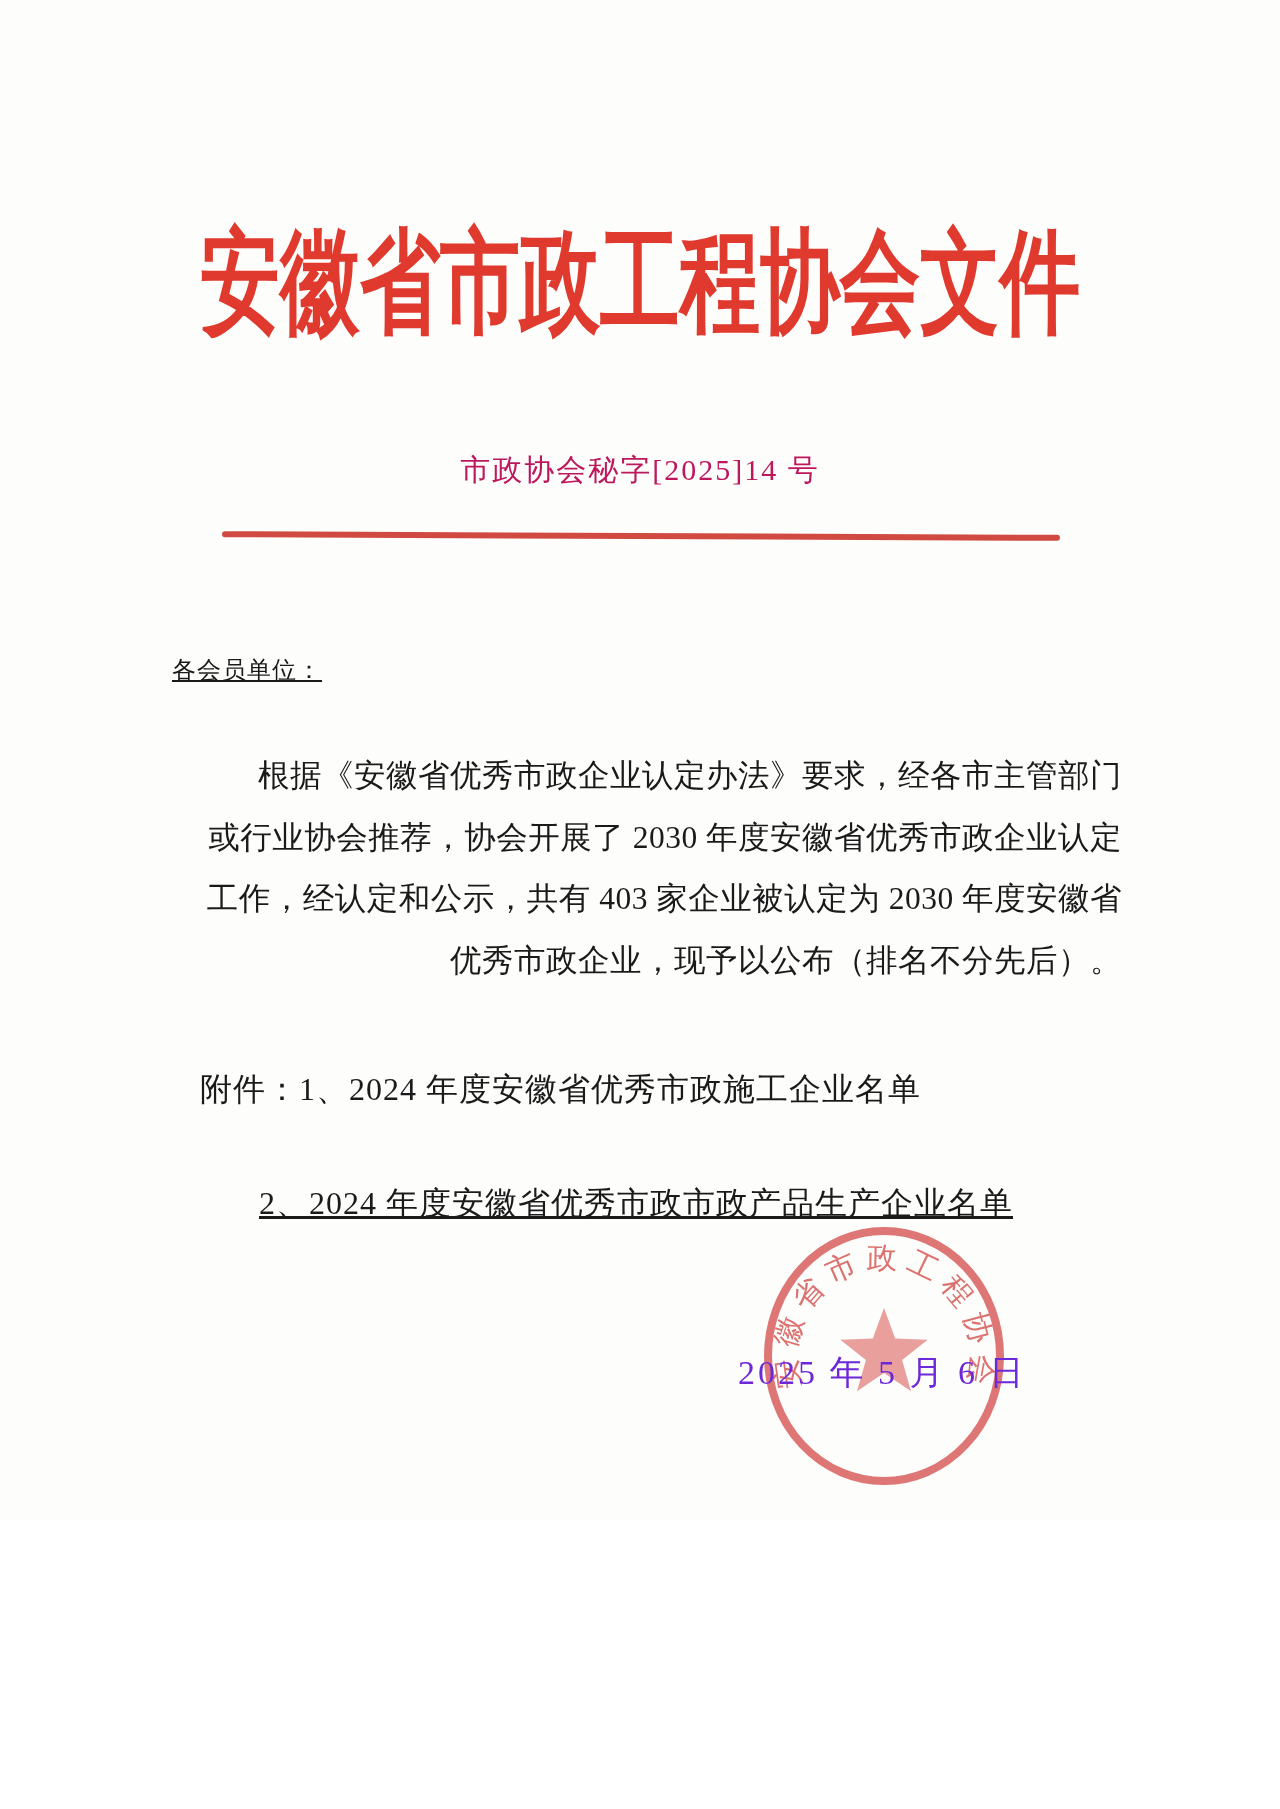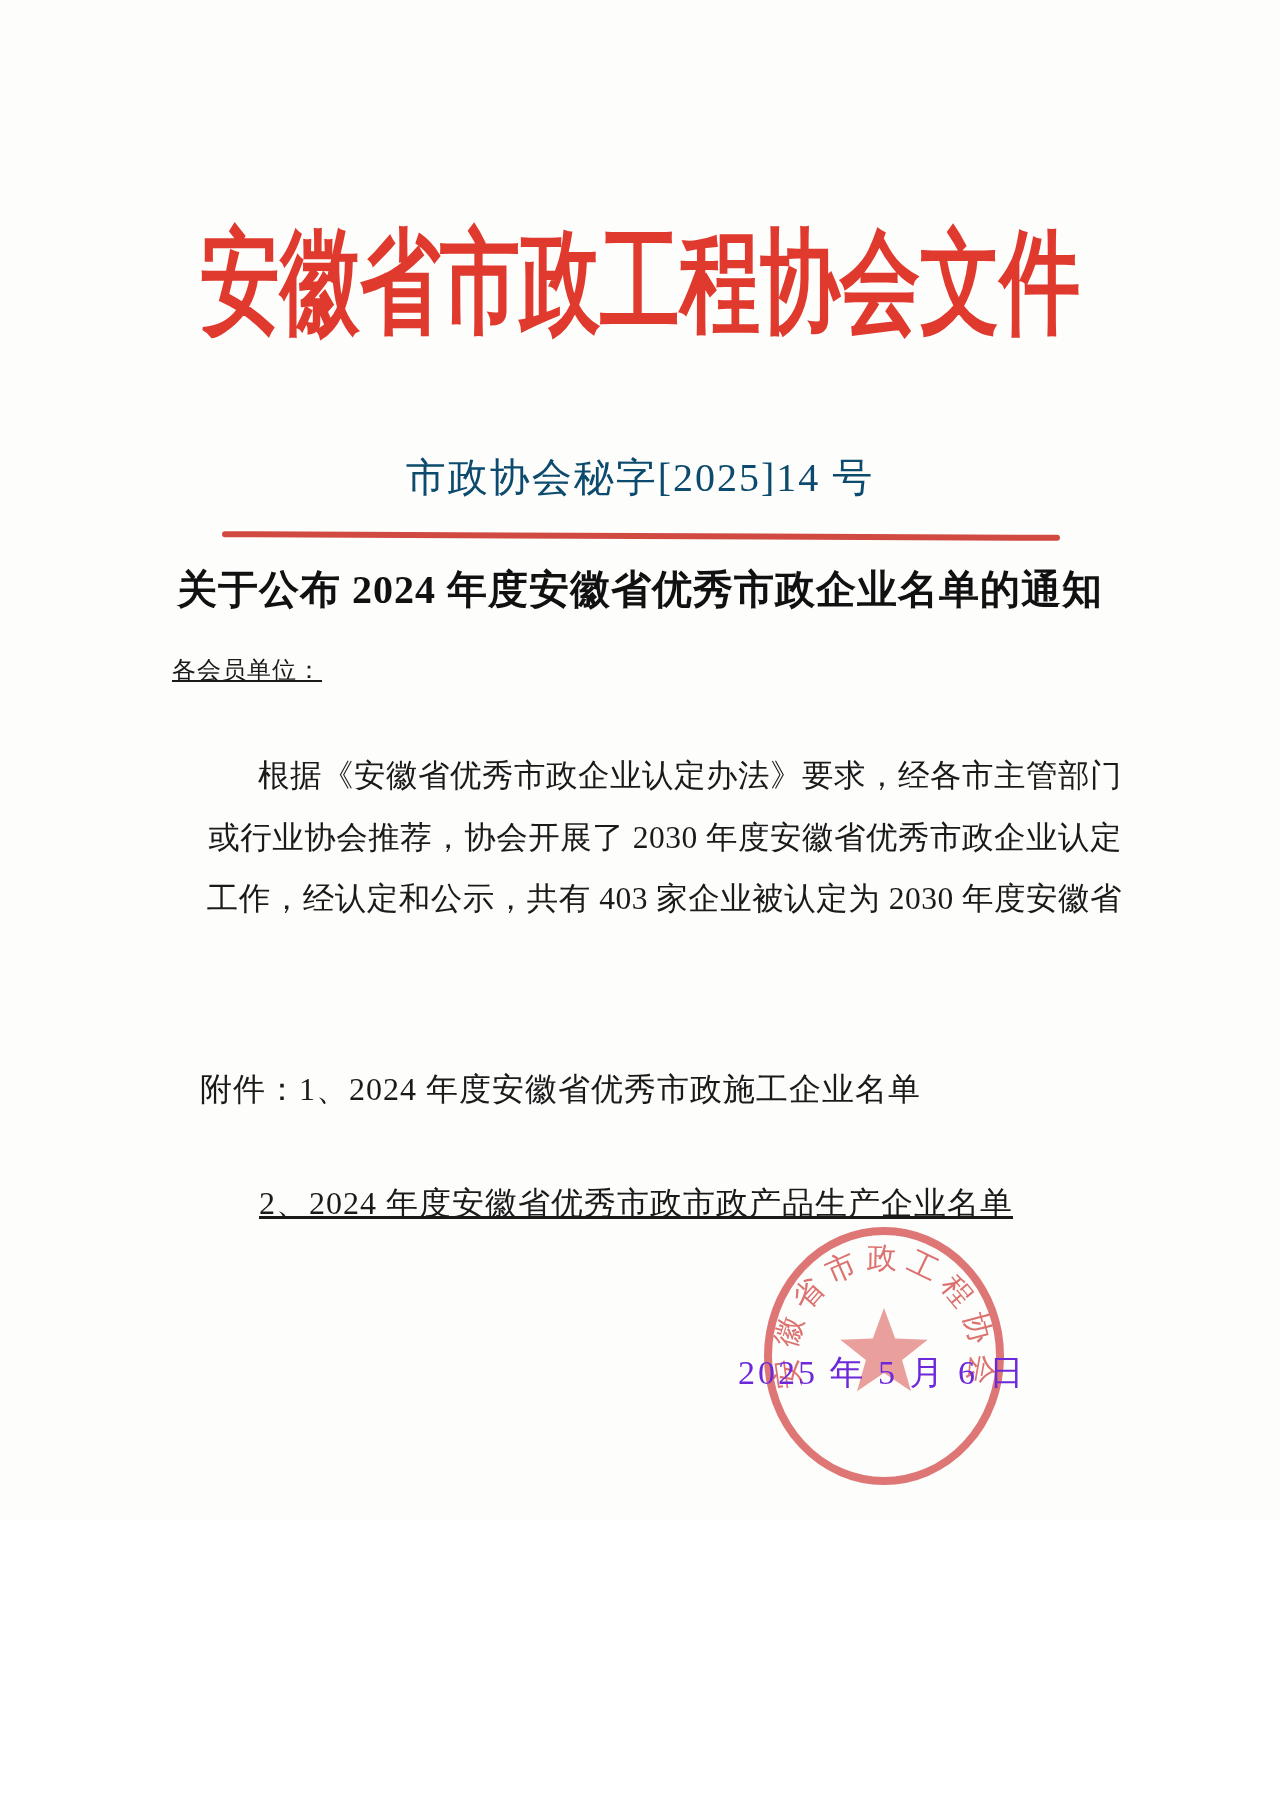--- a/index.html
+++ b/index.html
@@ -34,23 +34,23 @@
     white-space: nowrap;
   }
 
   
   .doc-number {
     position: absolute;
     top: 450px;
     left: 0;
     width: 100%;
     text-align: center;
-    font-size: 40px;
+    font-size: 30px;
     letter-spacing: 2px;
-    color: #0c4a6e;
+    color: #be185d;
     white-space: nowrap;
   }
 
   
   .red-rule {
     position: absolute;
     top: 533px;
     left: 222px;
     width: 838px;
     height: 6px;
@@ -144,28 +144,28 @@
 <body>
 
 <div class="page">
 
   <div class="org-title">安徽省市政工程协会文件</div>
 
   <div class="doc-number">市政协会秘字[2025]14 号</div>
 
   <div class="red-rule"></div>
 
-  <div class="notice-title">关于公布 2024 年度安徽省优秀市政企业名单的通知</div>
 
   <div class="salutation">各会员单位：</div>
 
   <div class="body-paragraph">
     <div class="body-line">根据《安徽省优秀市政企业认定办法》要求，经各市主管部门</div>
     <div class="body-line">或行业协会推荐，协会开展了 2030 年度安徽省优秀市政企业认定</div>
     <div class="body-line">工作，经认定和公示，共有 403 家企业被认定为 2030 年度安徽省</div>
+    <div class="body-line">优秀市政企业，现予以公布（排名不分先后）。</div>
   </div>
 
   <div class="attachment-line-1">附件：1、2024 年度安徽省优秀市政施工企业名单</div>
 
   <div class="attachment-line-2">2、2024 年度安徽省优秀市政市政产品生产企业名单</div>
 
   <svg class="seal" viewBox="0 0 256 264">
 
     <ellipse cx="128" cy="132" rx="116" ry="125" fill="none" stroke="#d4504d" stroke-width="8" opacity="0.78"></ellipse>
 

